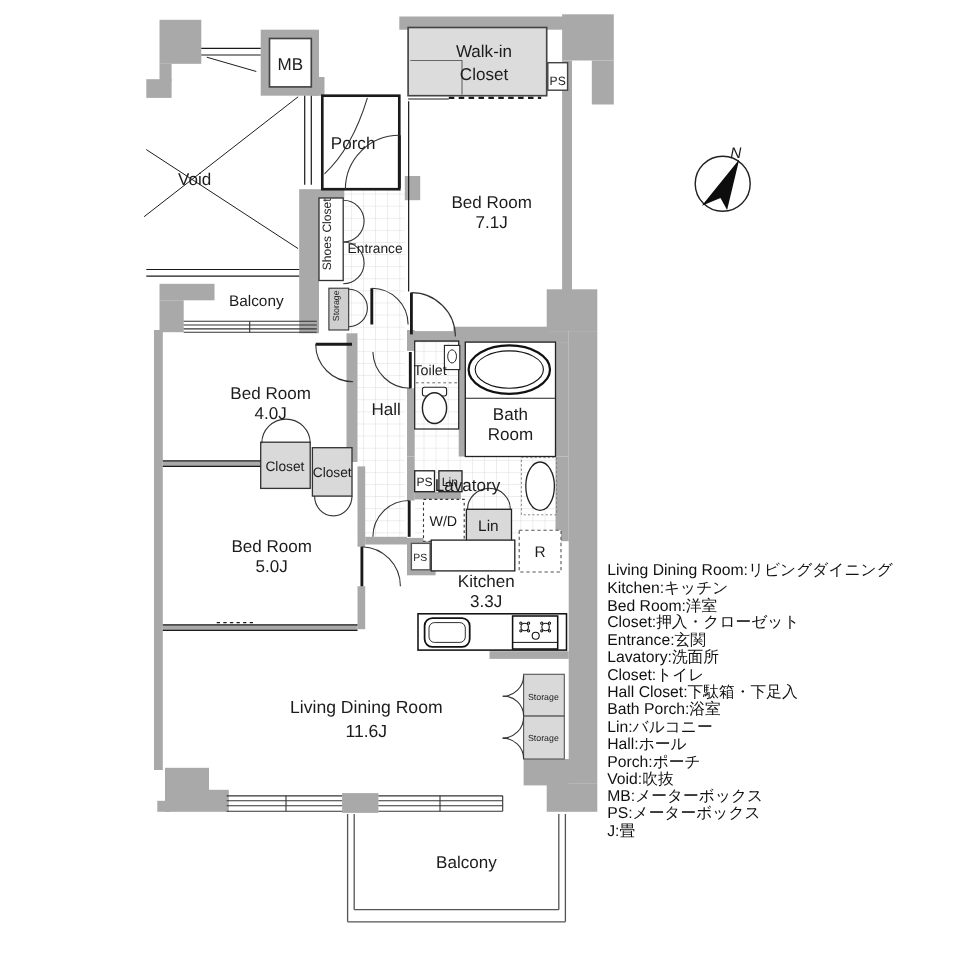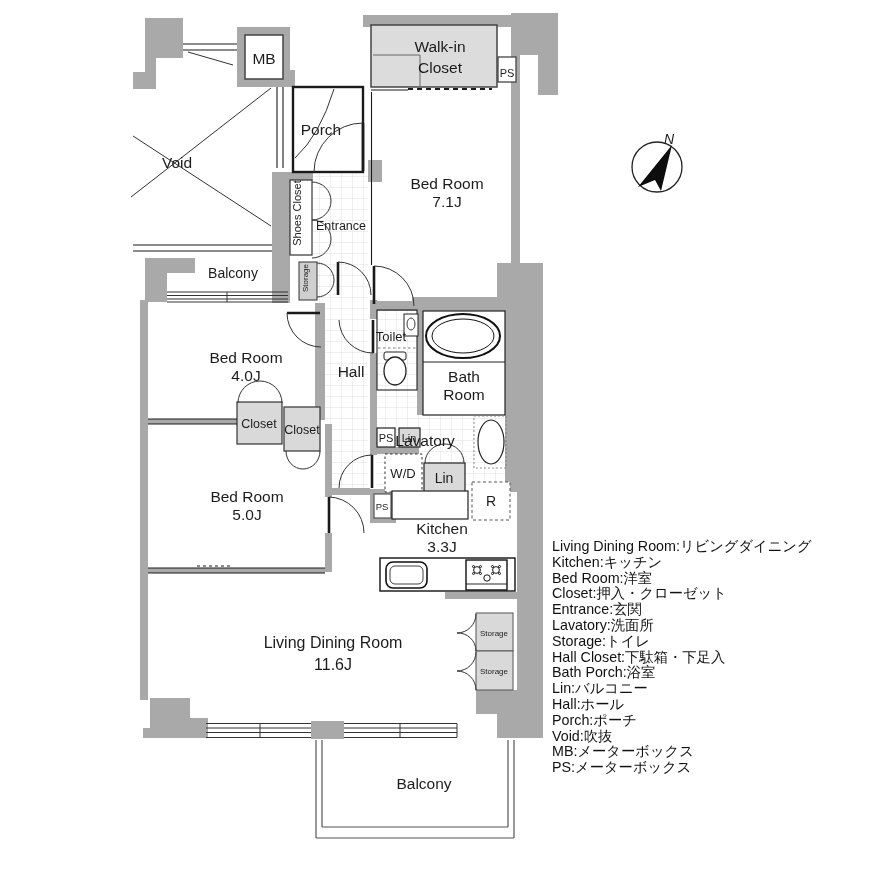--- a/index.html
+++ b/index.html
@@ -2,21 +2,21 @@
 <html><head>
 <meta charset="utf-8">
 <style>
   html,body{margin:0;padding:0;background:#ffffff;}
   #stage{position:relative;width:872px;height:872px;background:#fff;overflow:hidden;
          font-family:"Liberation Sans",sans-serif;}
   svg text{font-family:"Liberation Sans",sans-serif;fill:#1c1c1c;}
   .t16{font-size:16px;} .t15{font-size:15.5px;} .t14{font-size:14px;}
   .t13{font-size:13px;} .t12{font-size:12.5px;} .t11{font-size:11px;} .t9{font-size:9.5px;} .t8{font-size:8px;}
   .mid{text-anchor:middle;}
-  #legend{position:absolute;left:552px;top:539px;width:316px;color:#111;
+  #legend{position:absolute;left:552px;top:512px;width:316px;color:#111;
           font-size:14.3px;line-height:15.8px;white-space:nowrap;}
 </style>
 </head>
 <body>
 
 <div id="stage">
 <svg viewBox="0 0 872 872" width="872" height="872">
   <defs>
     <pattern id="tile" width="11" height="11" patternUnits="userSpaceOnUse">
       <path d="M11 0H0V11" fill="none" stroke="#d8d8d8" stroke-width="0.8"></path>
@@ -293,23 +293,24 @@
 </svg>
 
 
 <div id="legend">
   <div>Living Dining Room:リビングダイニング</div>
   <div>Kitchen:キッチン</div>
   <div>Bed Room:洋室</div>
   <div>Closet:押入・クローゼット</div>
   <div>Entrance:玄関</div>
   <div>Lavatory:洗面所</div>
-  <div>Storage:トイレ</div>
+  <div>Closet:トイレ</div>
   <div>Hall Closet:下駄箱・下足入</div>
   <div>Bath Porch:浴室</div>
   <div>Lin:バルコニー</div>
   <div>Hall:ホール</div>
   <div>Porch:ポーチ</div>
   <div>Void:吹抜</div>
   <div>MB:メーターボックス</div>
   <div>PS:メーターボックス</div>
+  <div>J:畳</div>
 </div>
 </div>
 
 </body></html>

